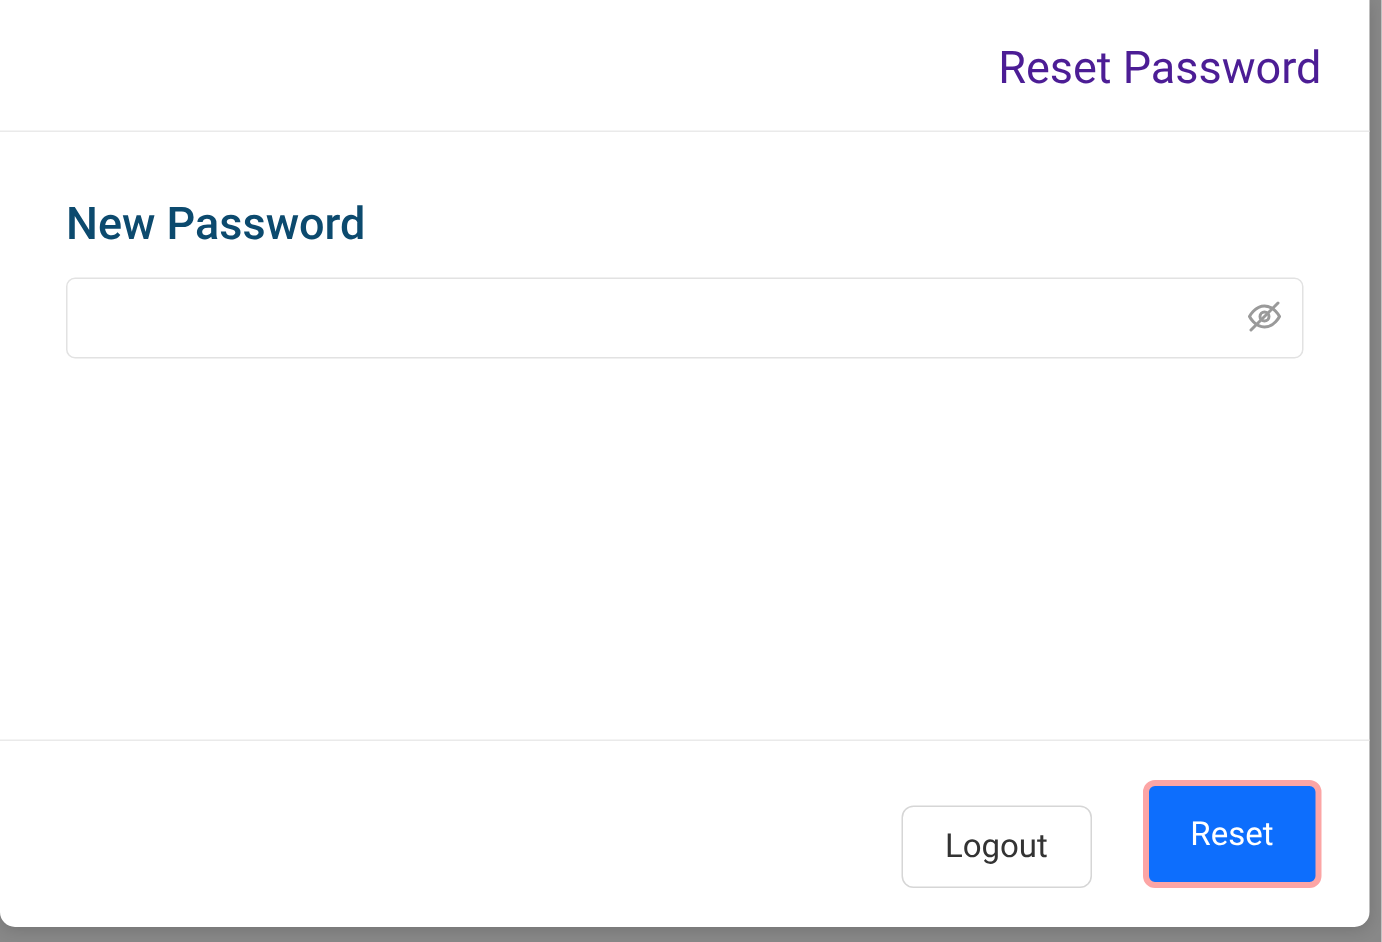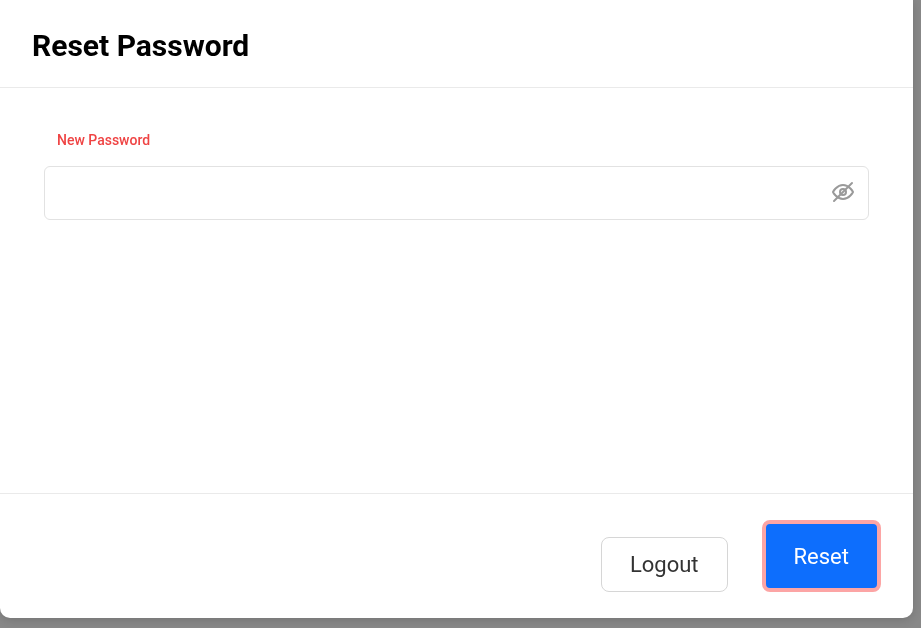--- a/index.html
+++ b/index.html
@@ -26,37 +26,37 @@
       box-shadow: 0 2px 10px rgba(0,0,0,0.15);
       display: flex;
       flex-direction: column;
     }
     .modal-header {
       padding: 28px 32px 24px 32px;
       border-bottom: 1px solid #eaeaea;
     }
     .modal-title {
       font-size: 30px;
-      font-weight: 700;
-      color: #000000;
+      font-weight: 400;
+      color: #4c1d95;
+      text-align: right;
     }
     .modal-body {
       flex: 1;
       padding: 44px 44px 20px 44px;
     }
     .form-group {
       margin-bottom: 44px;
     }
     .form-label {
       display: block;
-      font-size: 14px;
+      font-size: 30px;
       font-weight: 500;
-      color: #ef4444;
+      color: #0c4a6e;
       margin-bottom: 18px;
-      margin-left: 13px;
     }
     .input-wrapper {
       position: relative;
       width: 100%;
     }
     .form-input {
       width: 100%;
       height: 54px;
       border: 1px solid #e2e2e2;
       border-radius: 6px;

